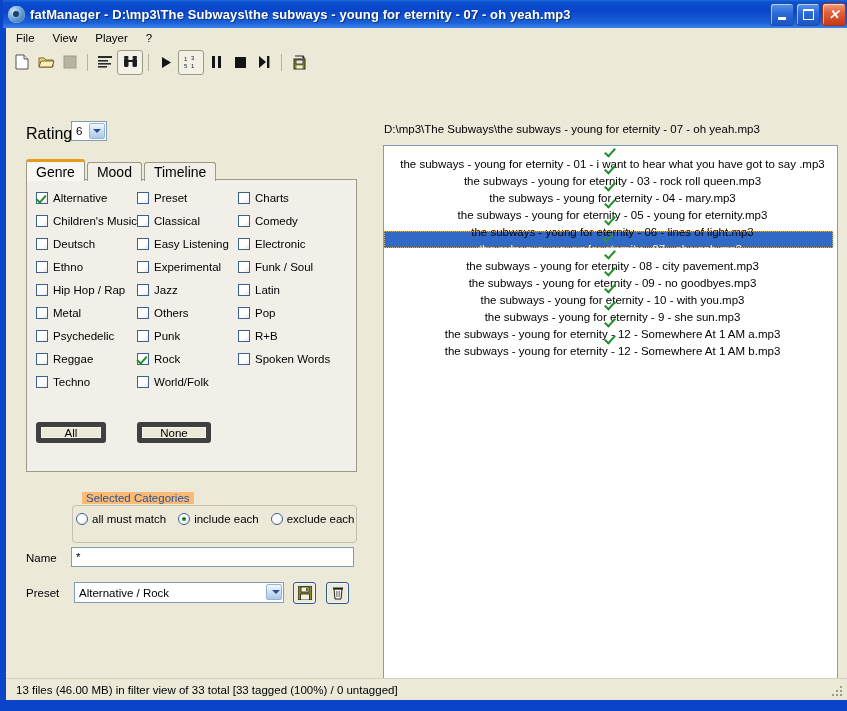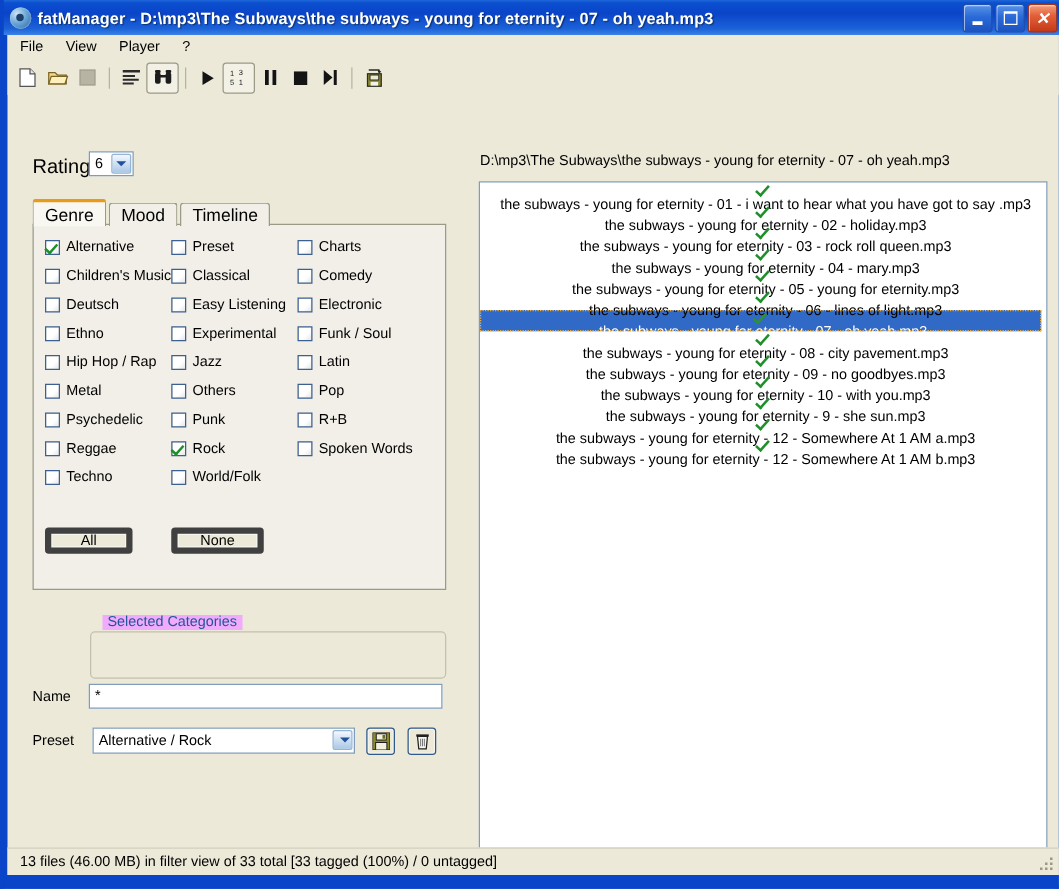--- a/index.html
+++ b/index.html
@@ -74,21 +74,21 @@
 
   .btn{height:21px;font-size:11.5px;color:#000;background:#ece9d8;
        border:5px solid #404040;border-radius:3px;display:flex;align-items:center;justify-content:center;
        box-shadow:inset 0 0 0 1px #f6f5ef;box-sizing:border-box;}
   .btn-all{position:absolute;left:30px;top:394px;width:70px;}
   .btn-none{position:absolute;left:131px;top:394px;width:74px;}
 
   
   .grp{position:absolute;left:66px;top:477px;width:285px;height:38px;
        border:1px solid #c3c0ad;border-radius:4px;box-sizing:border-box;}
-  .grp-title{position:absolute;left:76px;top:464px;font-size:11.5px;color:#21559b;background:#f0abfc;padding:0 4px;}
+  .grp-title{position:absolute;left:76px;top:464px;font-size:11.5px;color:#21559b;background:#fdba74;padding:0 4px;}
   .radios{position:absolute;left:70px;top:485px;display:flex;align-items:center;}
   .rad{display:flex;align-items:center;font-size:11.5px;color:#000;margin-right:12px;}
   .rad .ro{width:12px;height:12px;border-radius:50%;border:1px solid #3c6090;margin-right:4px;flex:none;
            background:linear-gradient(135deg,#fff 0%,#fff 55%,#e4e4e4 100%);position:relative;box-sizing:border-box;}
   .rad.on .ro:after{content:"";position:absolute;left:3px;top:3px;width:4px;height:4px;border-radius:50%;background:#1f7a2a;}
 
   
   .lbl-name{position:absolute;left:20px;top:524px;font-size:11.5px;color:#000;}
   .inp-name{position:absolute;left:65px;top:519px;width:283px;height:20px;background:#fff;
             border:1px solid #7f9db9;box-sizing:border-box;display:flex;align-items:center;}
@@ -367,20 +367,34 @@
             <span>World/Folk</span>
           </div>
         </div>
     </div>
 
     <div class="btn btn-all">All</div>
     <div class="btn btn-none">None</div>
 
     <div class="grp"></div>
     <div class="grp-title">Selected Categories</div>
+    <div class="radios">
+      <div class="rad">
+        <span class="ro"></span>
+        <span>all must match</span>
+      </div>
+      <div class="rad on">
+        <span class="ro"></span>
+        <span>include each</span>
+      </div>
+      <div class="rad">
+        <span class="ro"></span>
+        <span>exclude each</span>
+      </div>
+    </div>
 
     <div class="lbl-name">Name</div>
     <div class="inp-name">
       <span title="*">*</span>
     </div>
 
     <div class="lbl-preset">Preset</div>
     <div class="preset-combo">
       <span>Alternative / Rock</span>
       <span class="cb-arrow"></span>
@@ -408,24 +422,20 @@
     <div class="path">D:\mp3\The Subways\the subways - young for eternity - 07 - oh yeah.mp3</div>
 
     <div class="listbox">
       <div id="file-rows">
           <div class="row">
             <span class="ck"></span>
             <span>the subways - young for eternity - 01 - i want to hear what you have got to say .mp3</span>
           </div>
           <div class="row">
             <span class="ck"></span>
-            <span>the subways - young for eternity - 02 - holiday.mp3</span>
-          </div>
-          <div class="row">
-            <span class="ck"></span>
             <span>the subways - young for eternity - 03 - rock  roll queen.mp3</span>
           </div>
           <div class="row">
             <span class="ck"></span>
             <span>the subways - young for eternity - 04 - mary.mp3</span>
           </div>
           <div class="row">
             <span class="ck"></span>
             <span>the subways - young for eternity - 05 - young for eternity.mp3</span>
           </div>

